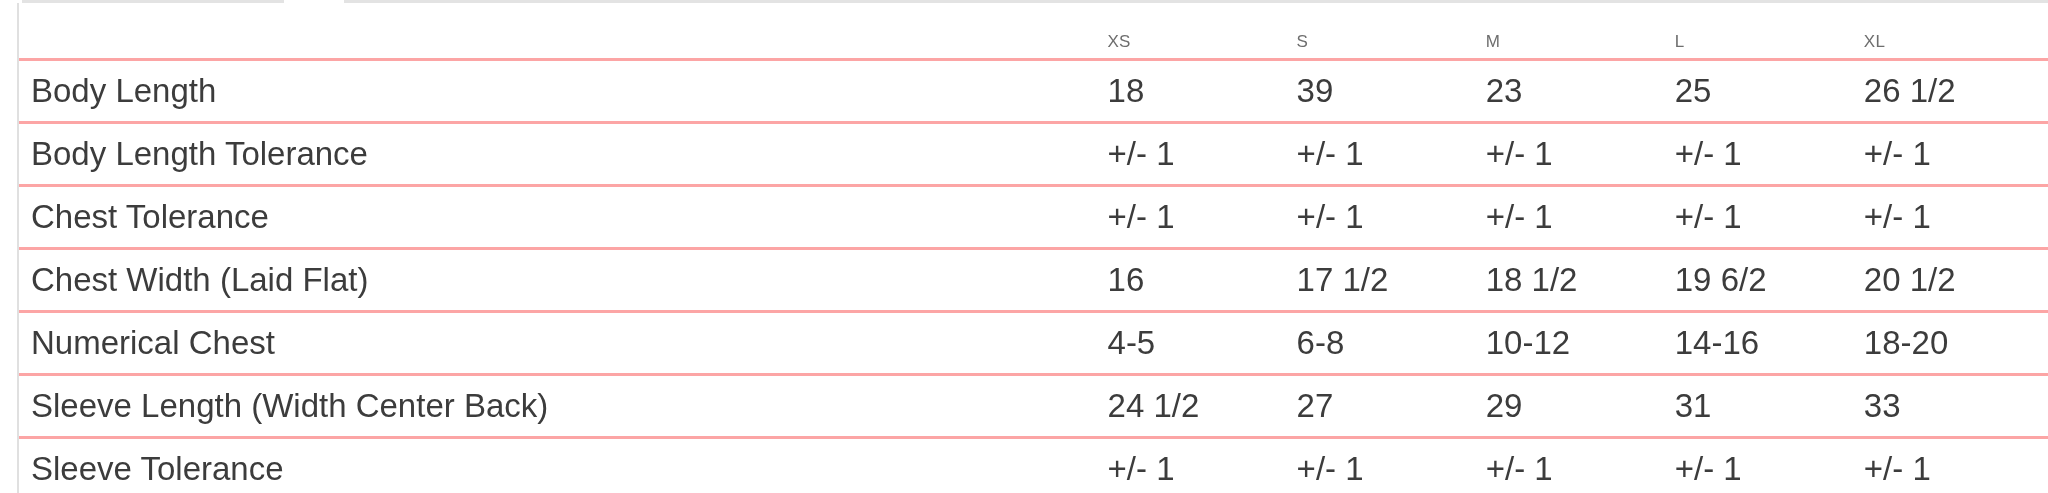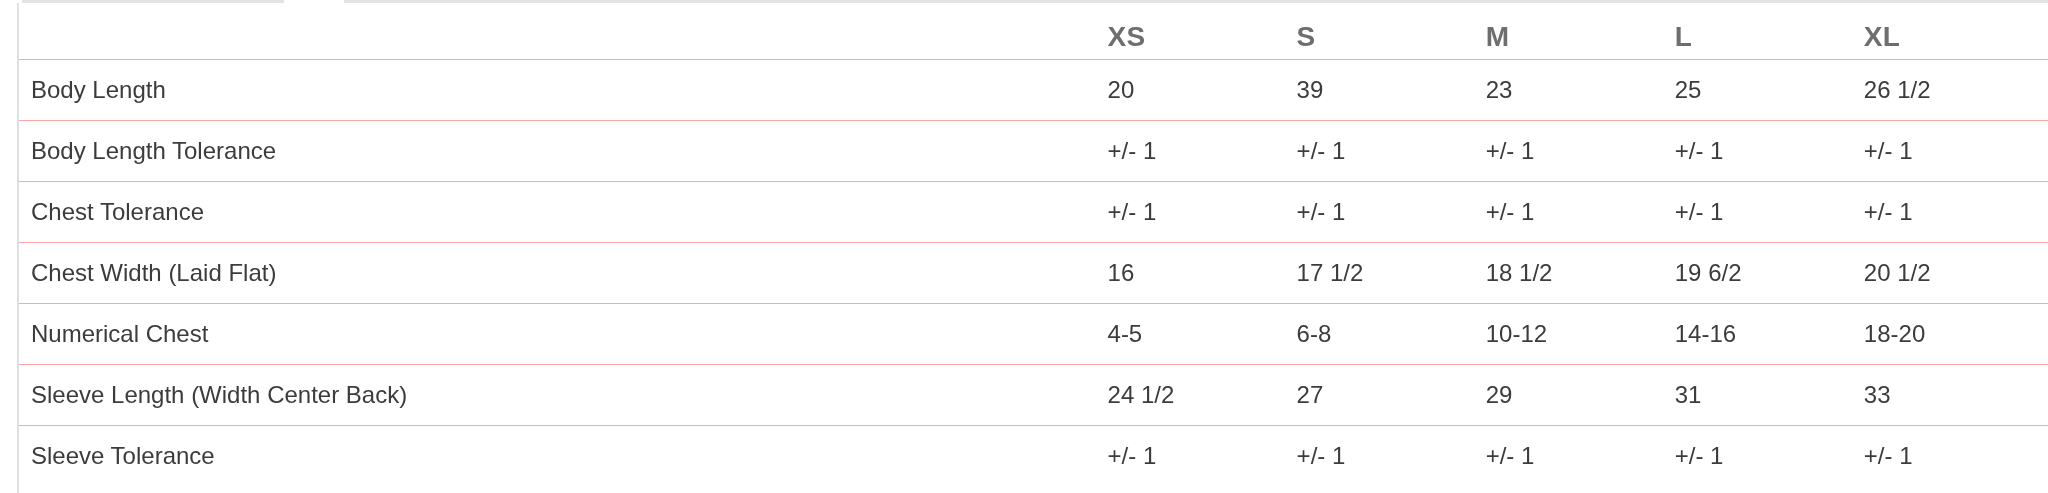--- a/index.html
+++ b/index.html
@@ -57,35 +57,35 @@
   table.size-table td {
     text-align: left;
     vertical-align: middle;
     padding: 0;
     margin: 0;
   }
 
   
   tr.head-row { height: 56px; }
   tr.head-row th {
-    font-size: 28px;
-    font-weight: bold;
+    font-size: 17px;
+    font-weight: normal;
     color: #6e6e6e;
     letter-spacing: 0.2px;
     padding-bottom: 6px;
     vertical-align: bottom;
   }
   tr.head-row th.label-head { }
   tr.head-row th.size-head { padding-left: 3px; }
 
   
   tbody tr { height: 60px; }
   tbody tr td {
-    border-top: 1px solid #fca5a5;
-    font-size: 24px;
+    border-top: 3px solid #fca5a5;
+    font-size: 33px;
     color: #3c3c3c;
     font-weight: normal;
     line-height: 60px;
   }
   tbody tr td.row-label {
     padding-left: 12px;
   }
   tbody tr td.row-value {
     padding-left: 3px;
   }
@@ -115,21 +115,21 @@
         <th class="size-head">S</th>
         <th class="size-head">M</th>
         <th class="size-head">L</th>
         <th class="size-head">XL</th>
       </tr>
     </thead>
     <tbody>
 
       <tr>
         <td class="row-label">Body Length</td>
-        <td class="row-value">20</td>
+        <td class="row-value">18</td>
         <td class="row-value">39</td>
         <td class="row-value">23</td>
         <td class="row-value">25</td>
         <td class="row-value">26 1/2</td>
       </tr>
 
       <tr>
         <td class="row-label">Body Length Tolerance</td>
         <td class="row-value">+/- 1</td>
         <td class="row-value">+/- 1</td>

